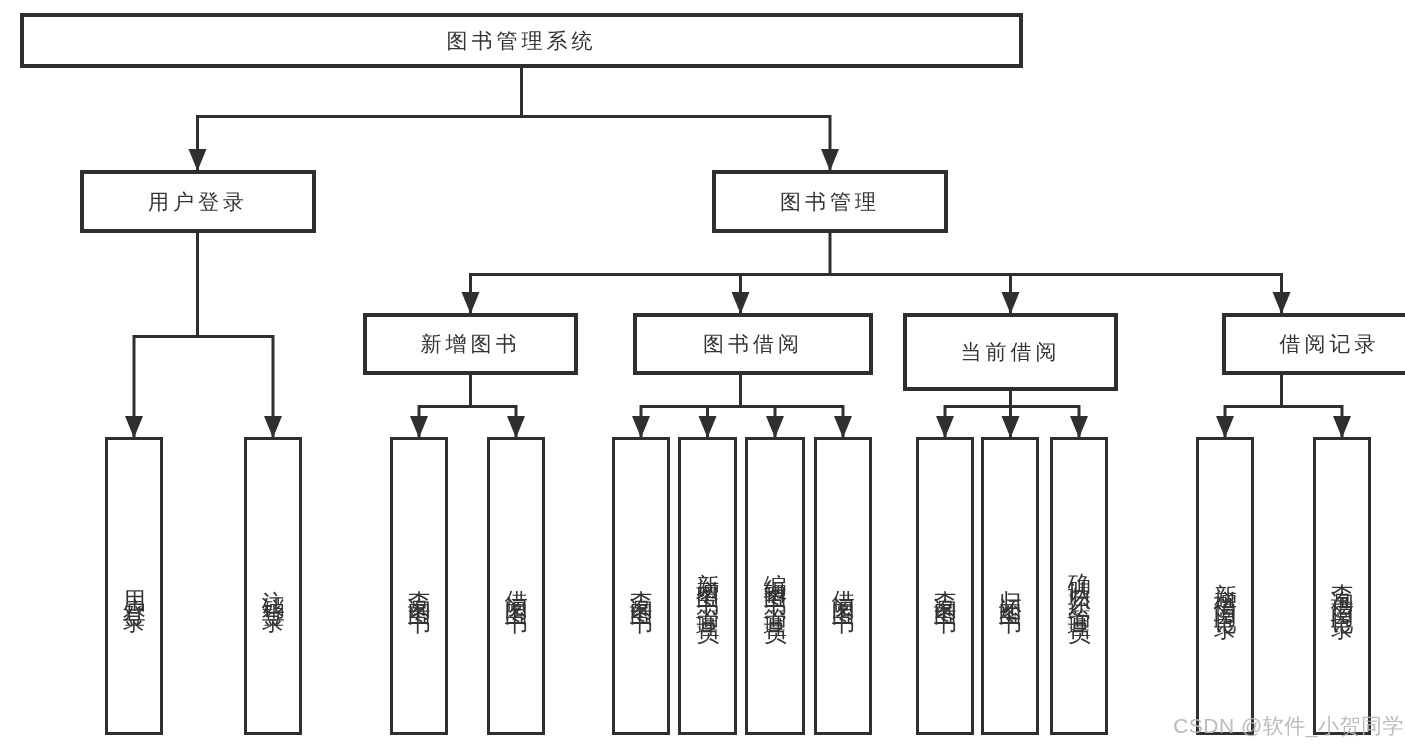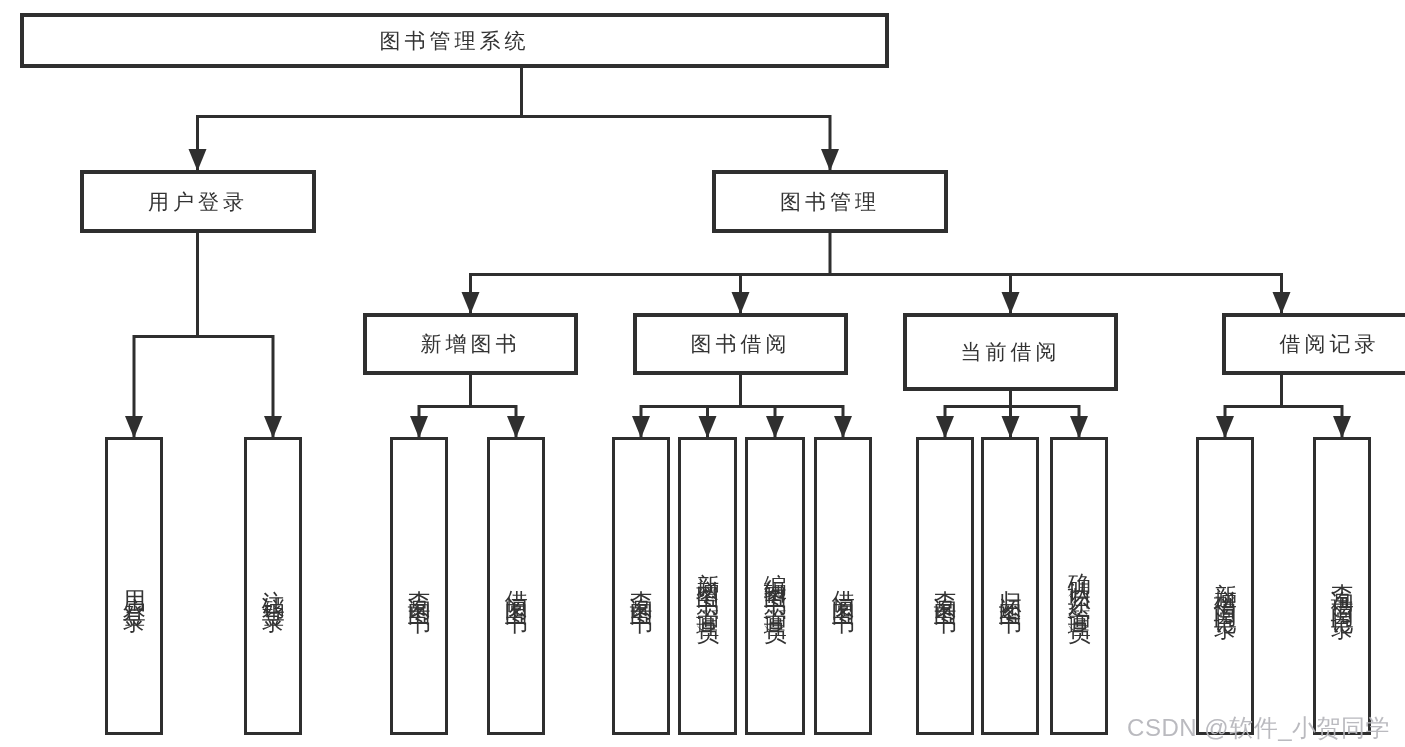--- a/index.html
+++ b/index.html
@@ -12,22 +12,22 @@
     position:absolute;box-sizing:border-box;background:#ffffff;
     border:4px solid #2f2f2f;display:flex;align-items:center;justify-content:center;
     font-size:21px;letter-spacing:4px;color:#333333;white-space:nowrap;z-index:2;
   }
   .leaf{
     border-width:3px;
     writing-mode:vertical-lr;text-orientation:mixed;
     font-size:23px;letter-spacing:7px;line-height:1.1;white-space:normal;
   }
   #watermark{
-    position:absolute;top:712px;right:15px;z-index:4;
-    font-size:24px;letter-spacing:0.5px;color:rgba(182,182,188,0.95);
+    position:absolute;top:712px;right:1px;z-index:4;
+    font-size:21px;letter-spacing:0.5px;color:rgba(182,182,188,0.95);
   }
 </style>
 </head>
 <body>
 
 <div id="canvas">
 
   <svg id="connectors" viewBox="0 0 1405 747" xmlns="http://www.w3.org/2000/svg">
     <defs>
       <marker id="arrowhead" markerUnits="userSpaceOnUse" markerWidth="24" markerHeight="20" viewBox="0 0 24 20" refX="22" refY="10" orient="auto">
@@ -85,27 +85,27 @@
 
       <g>
         <line x1="1281.5" y1="375" x2="1281.5" y2="406.5"></line>
         <line x1="1225" y1="406.5" x2="1342" y2="406.5"></line>
         <line x1="1225" y1="405" x2="1225" y2="437" marker-end="url(#arrowhead)"></line>
         <line x1="1342" y1="405" x2="1342" y2="437" marker-end="url(#arrowhead)"></line>
       </g>
     </g>
   </svg>
 
-  <div class="box" style="left:20px;top:13px;width:869px;height:55px;">图书管理系统</div>
+  <div class="box" style="left:20px;top:13px;width:1003px;height:55px;">图书管理系统</div>
 
   <div class="box" style="left:80px;top:170px;width:236px;height:63px;">用户登录</div>
   <div class="box" style="left:712px;top:170px;width:236px;height:63px;">图书管理</div>
 
   <div class="box" style="left:363px;top:313px;width:215px;height:62px;">新增图书</div>
-  <div class="box" style="left:633px;top:313px;width:215px;height:62px;">图书借阅</div>
+  <div class="box" style="left:633px;top:313px;width:240px;height:62px;">图书借阅</div>
   <div class="box" style="left:903px;top:313px;width:215px;height:78px;">当前借阅</div>
   <div class="box" style="left:1174px;top:313px;width:215px;height:62px;margin-left:48px;">借阅记录</div>
 
   <div class="box leaf" style="left:105px;top:437px;width:58px;height:298px;">用户登录</div>
   <div class="box leaf" style="left:244px;top:437px;width:58px;height:298px;">注销登录</div>
 
   <div class="box leaf" style="left:390px;top:437px;width:58px;height:298px;">查询图书</div>
   <div class="box leaf" style="left:487px;top:437px;width:58px;height:298px;">借阅图书</div>
 
   <div class="box leaf" style="left:612px;top:437px;width:58px;height:298px;">查询图书</div>

